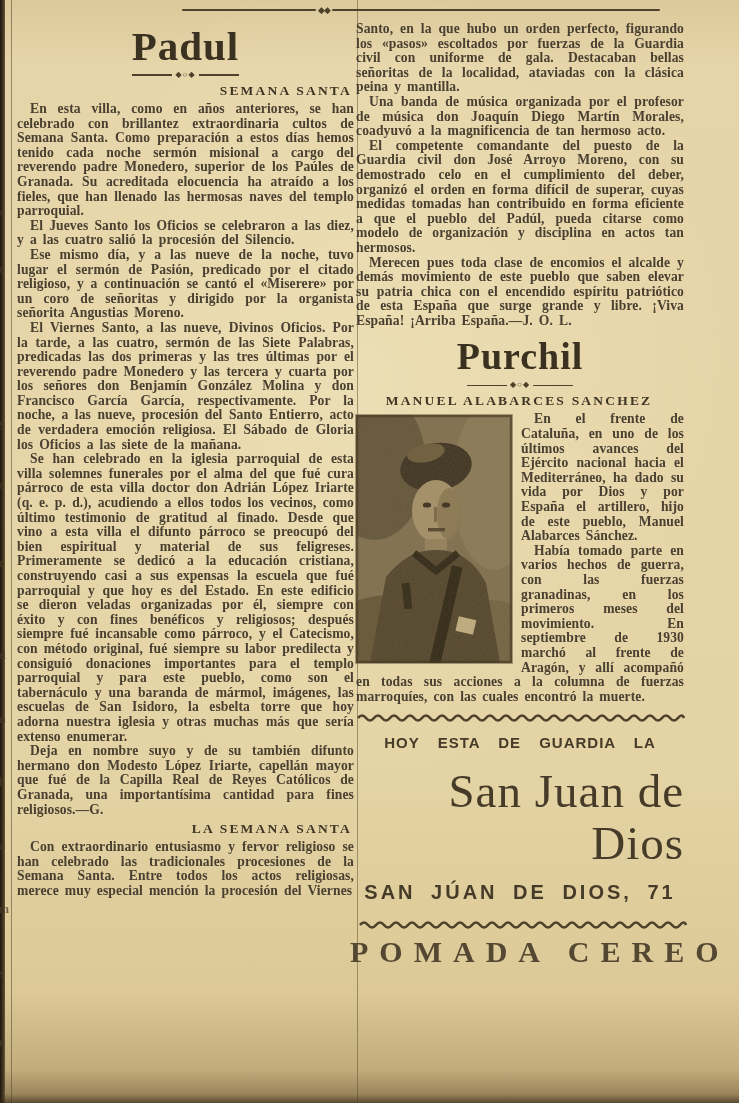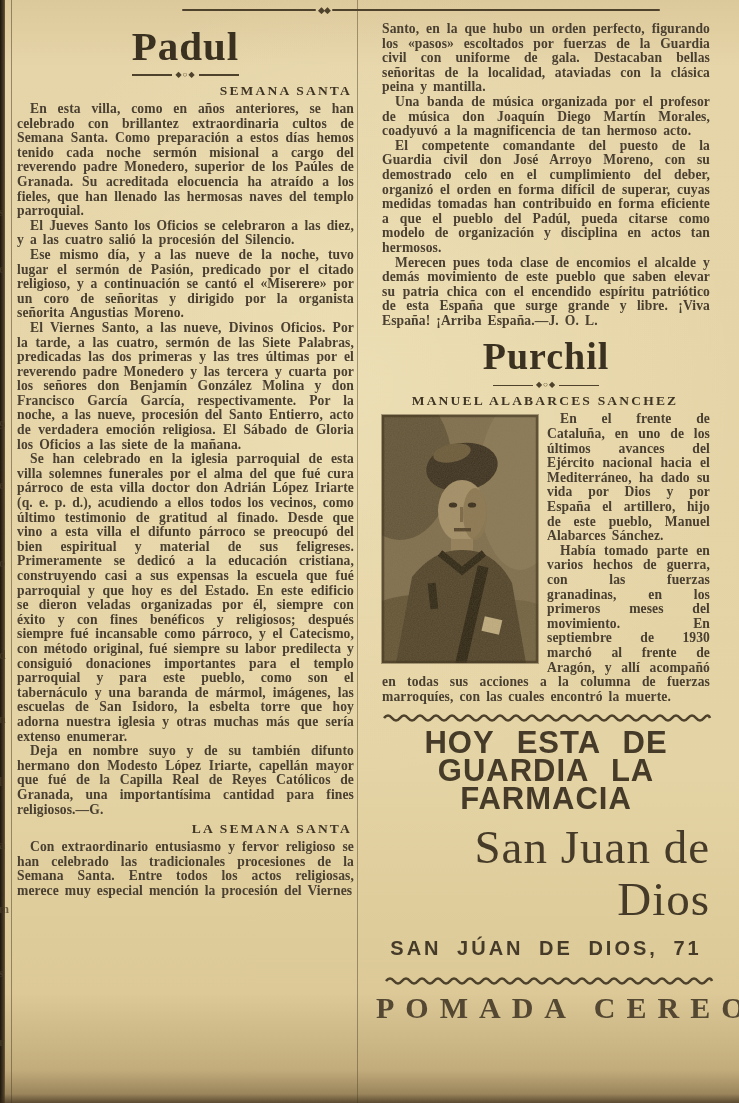--- a/index.html
+++ b/index.html
@@ -28,41 +28,41 @@
   
   .top-rule{position:absolute;left:182px;top:6px;width:478px;height:8px;
     display:flex;align-items:center;}
   .top-rule .ln{height:2.6px;background:#4e422c;border-radius:2px;}
   .top-rule .ln.a{width:134px;}
   .top-rule .ln.b{flex:1;}
   .top-rule .orn{font-size:9px;line-height:8px;color:#4e422c;padding:0 2px;letter-spacing:-1px;}
   
   .col{position:absolute;top:22px;}
   .col-left{left:17px;width:337px;}
-  .col-right{left:382px;width:328px;}
+  .col-right{left:356px;width:328px;}
   h1.headline{margin:2px 0 0;text-align:center;font-size:41px;line-height:44px;
     font-weight:700;color:#3a3120;letter-spacing:1px;}
   .hl-div{display:flex;align-items:center;justify-content:center;margin:3px 0 4px;}
   .hl-div .ln{width:40px;height:1.6px;background:#4e422c;}
   .hl-div .orn{font-size:8px;color:#4e422c;padding:0 3px;letter-spacing:1px;line-height:8px;}
   h2.subhead{margin:4px 2px 3px 0;font-size:13.5px;font-weight:700;color:#3f3524;
     letter-spacing:2.2px;}
   h2.right{text-align:right;}
   h2.center{text-align:center;}
   p.bp{margin:0;font-size:13.6px;line-height:14.6px;font-weight:700;
     text-align:justify;text-indent:13px;word-spacing:2.5px;letter-spacing:.1px;color:#4a4031;}
   p.bp.noindent{text-indent:0;}
   
   .photo{float:left;width:156px;height:248px;margin:3px 9px 2px 0;
     box-shadow:0 0 0 1px rgba(62,50,30,.4);}
   .clear{clear:both;}
   
   .wave{display:block;margin:7px auto 5px;}
   
-  .ph-line{font-family:"Liberation Sans",sans-serif;font-weight:700;font-size:31px;
+  .ph-line{font-family:"Liberation Sans",sans-serif;font-weight:700;font-size:15px;
     line-height:28px;text-align:center;color:#453b28;letter-spacing:1px;word-spacing:13px;}
   .ph-name{font-size:47px;line-height:52px;text-align:right;font-weight:400;
     color:#453b28;margin-top:8px;letter-spacing:1px;}
   .ph-addr{font-family:"Liberation Sans",sans-serif;font-weight:700;font-size:20px;
     text-align:center;color:#453b28;letter-spacing:3px;word-spacing:7px;margin-top:12px;}
   
   .pom-title{font-size:30px;line-height:34px;font-weight:700;color:#544833;
     letter-spacing:11px;text-align:center;white-space:nowrap;margin-left:-6px;}
   .pom-body{margin:4px 0 0;font-size:14.5px;line-height:16px;font-weight:700;
     text-align:justify;word-spacing:2px;color:#4a4031;}
@@ -172,21 +172,20 @@
       <p class="bp">Había tomado parte en varios hechos de guerra, con las fuerzas granadinas, en los primeros meses del movimiento. En septiembre de 1930 marchó al frente de Aragón, y allí acompañó en todas sus acciones a la columna de fuerzas marroquíes, con las cuales encontró la muerte.</p>
       <div class="clear"></div>
     </div>
 
     <svg class="wave" width="330" height="12" viewBox="0 0 330 12">
       <path d="M2 7 Q6 2 10 7 T18 7 T26 7 T34 7 T42 7 T50 7 T58 7 T66 7 T74 7 T82 7 T90 7 T98 7 T106 7 T114 7 T122 7 T130 7 T138 7 T146 7 T154 7 T162 7 T170 7 T178 7 T186 7 T194 7 T202 7 T210 7 T218 7 T226 7 T234 7 T242 7 T250 7 T258 7 T266 7 T274 7 T282 7 T290 7 T298 7 T306 7 T314 7 T322 7 T328 7" fill="none" stroke="#4e422c" stroke-width="2.6"></path>
     </svg>
 
     <div style="margin-top:6px;">
       <div class="ph-line">HOY ESTA DE GUARDIA LA</div>
-      <div class="ph-line">FARMACIA</div>
       <div class="ph-name">San Juan de Dios</div>
       <div class="ph-addr">SAN JÚAN DE DIOS, 71</div>
     </div>
 
     <svg class="wave" width="334" height="12" viewBox="0 0 330 12" style="margin-top:14px;">
       <path d="M2 7 Q6 2 10 7 T18 7 T26 7 T34 7 T42 7 T50 7 T58 7 T66 7 T74 7 T82 7 T90 7 T98 7 T106 7 T114 7 T122 7 T130 7 T138 7 T146 7 T154 7 T162 7 T170 7 T178 7 T186 7 T194 7 T202 7 T210 7 T218 7 T226 7 T234 7 T242 7 T250 7 T258 7 T266 7 T274 7 T282 7 T290 7 T298 7 T306 7 T314 7 T322 7 T328 7" fill="none" stroke="#4e422c" stroke-width="2.6"></path>
     </svg>
 
     <div style="margin-top:2px;">
       <div class="pom-title">POMADA CEREO</div>

